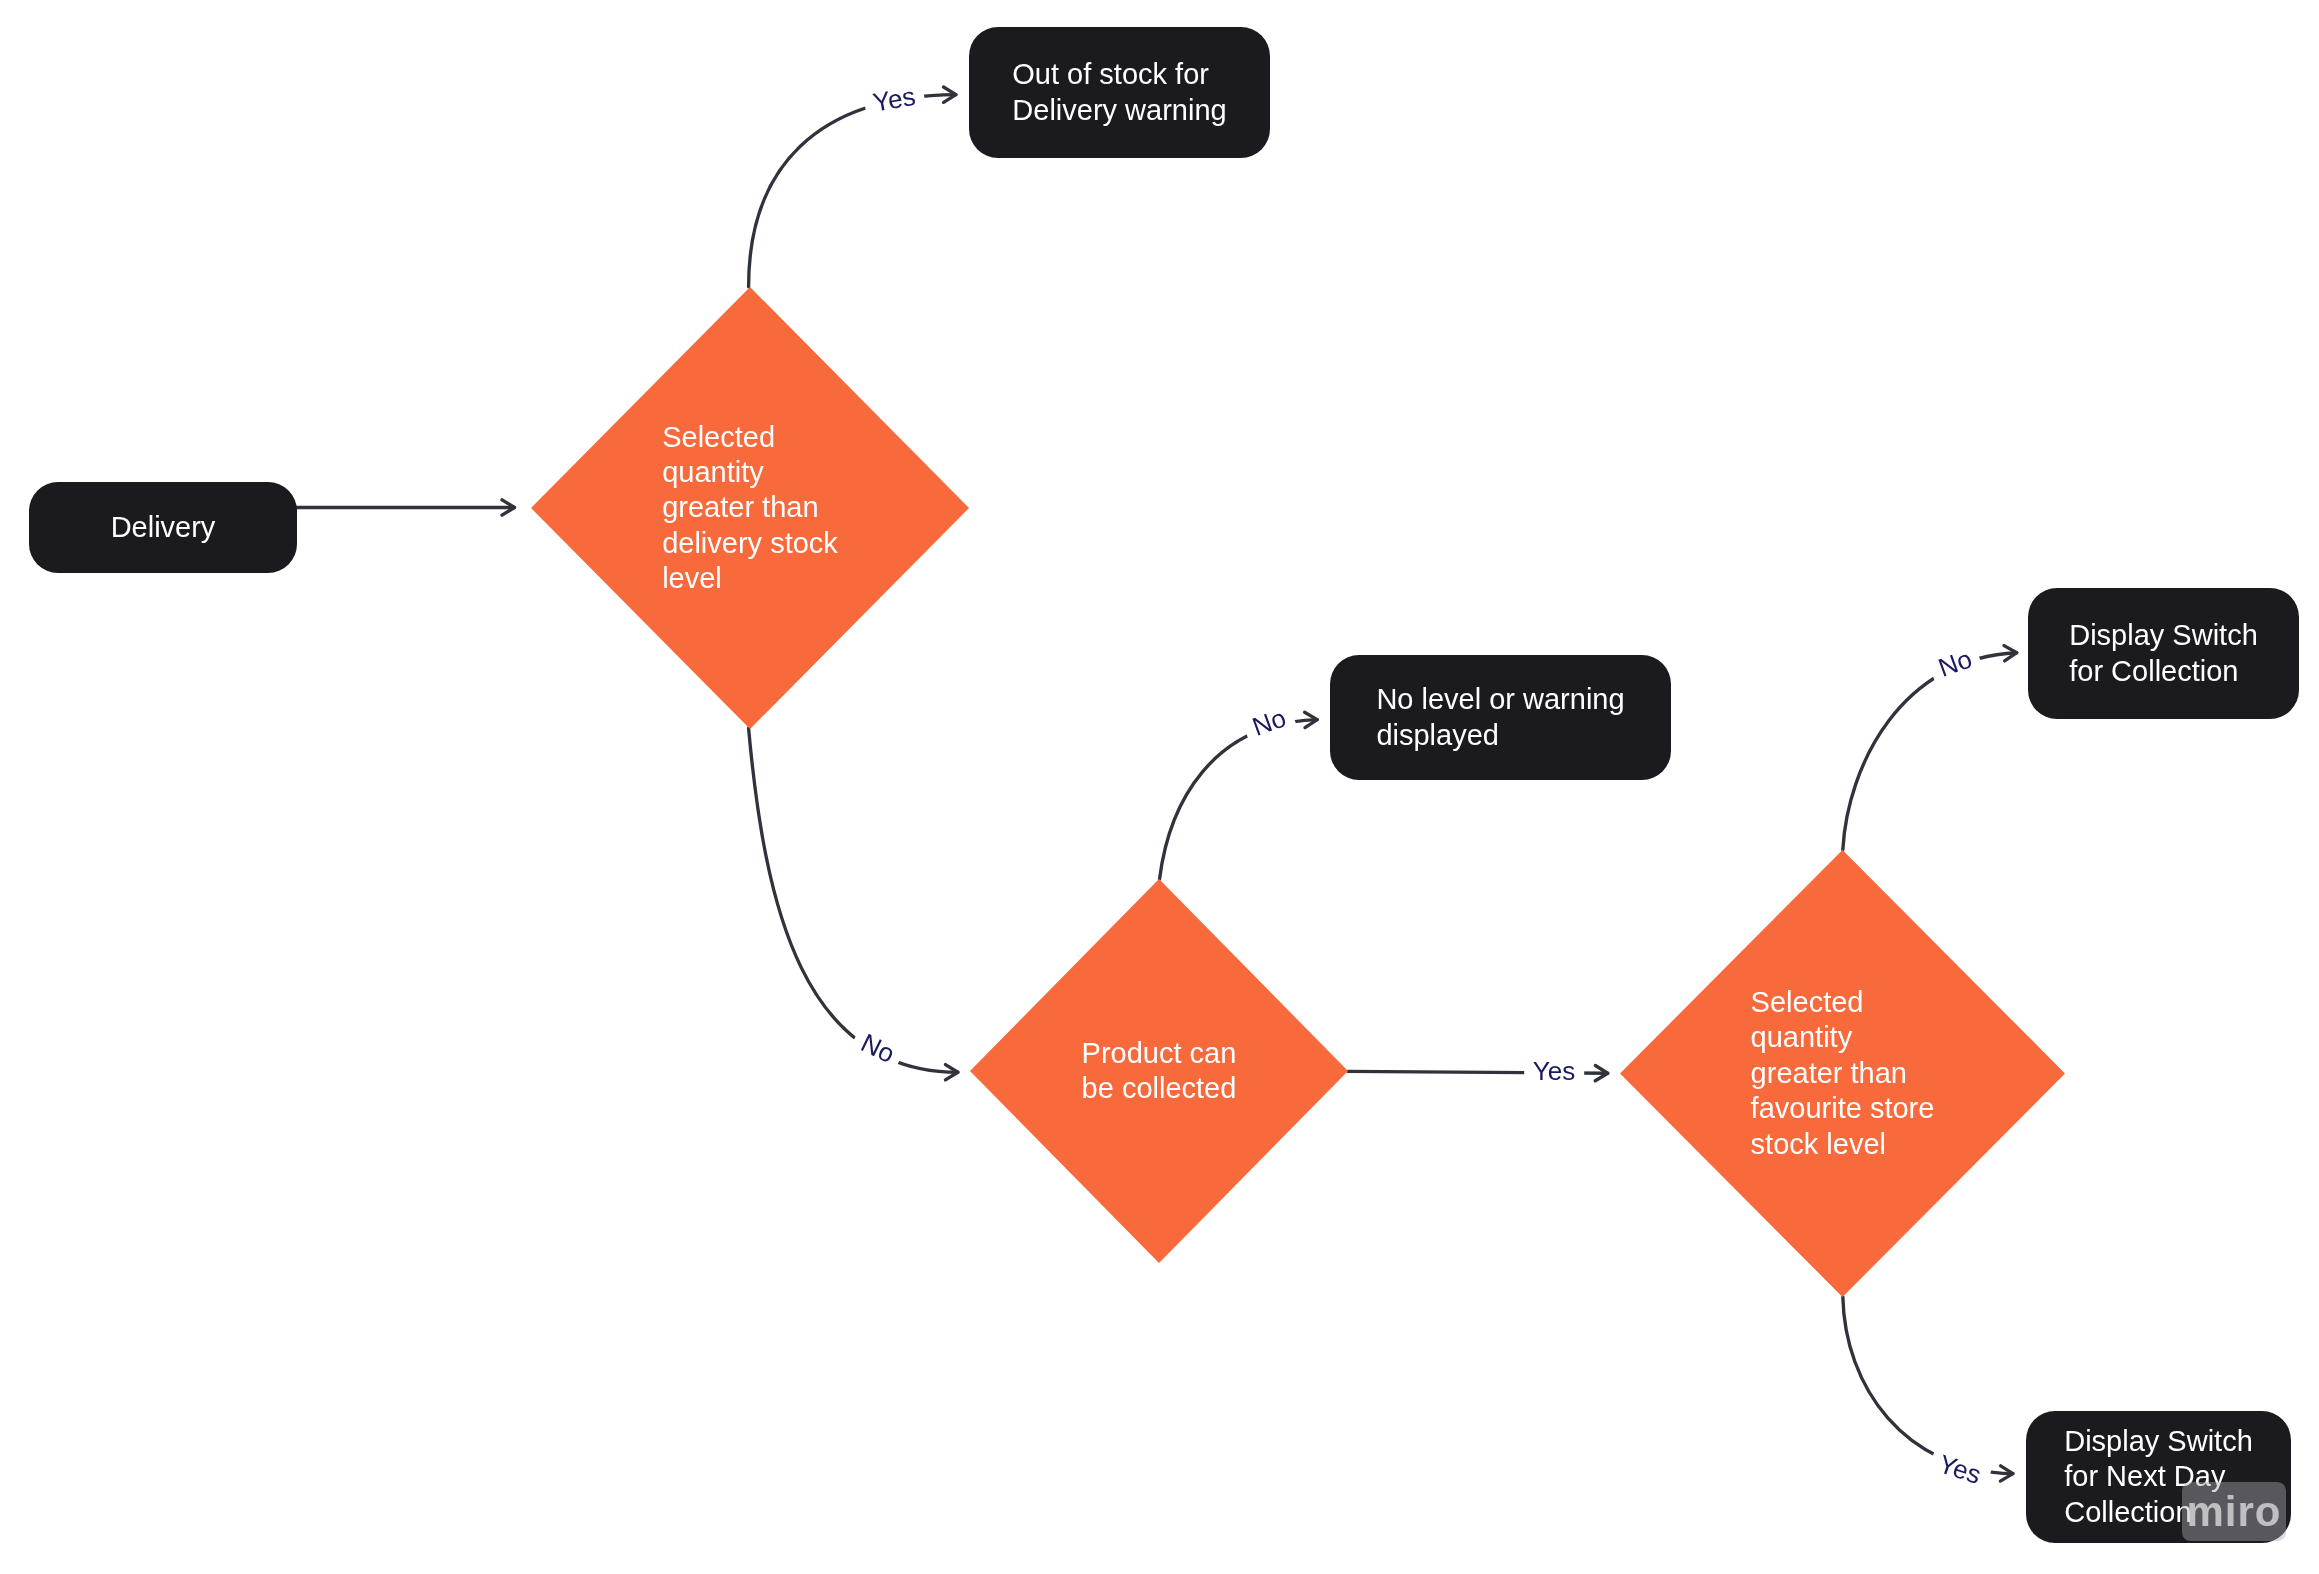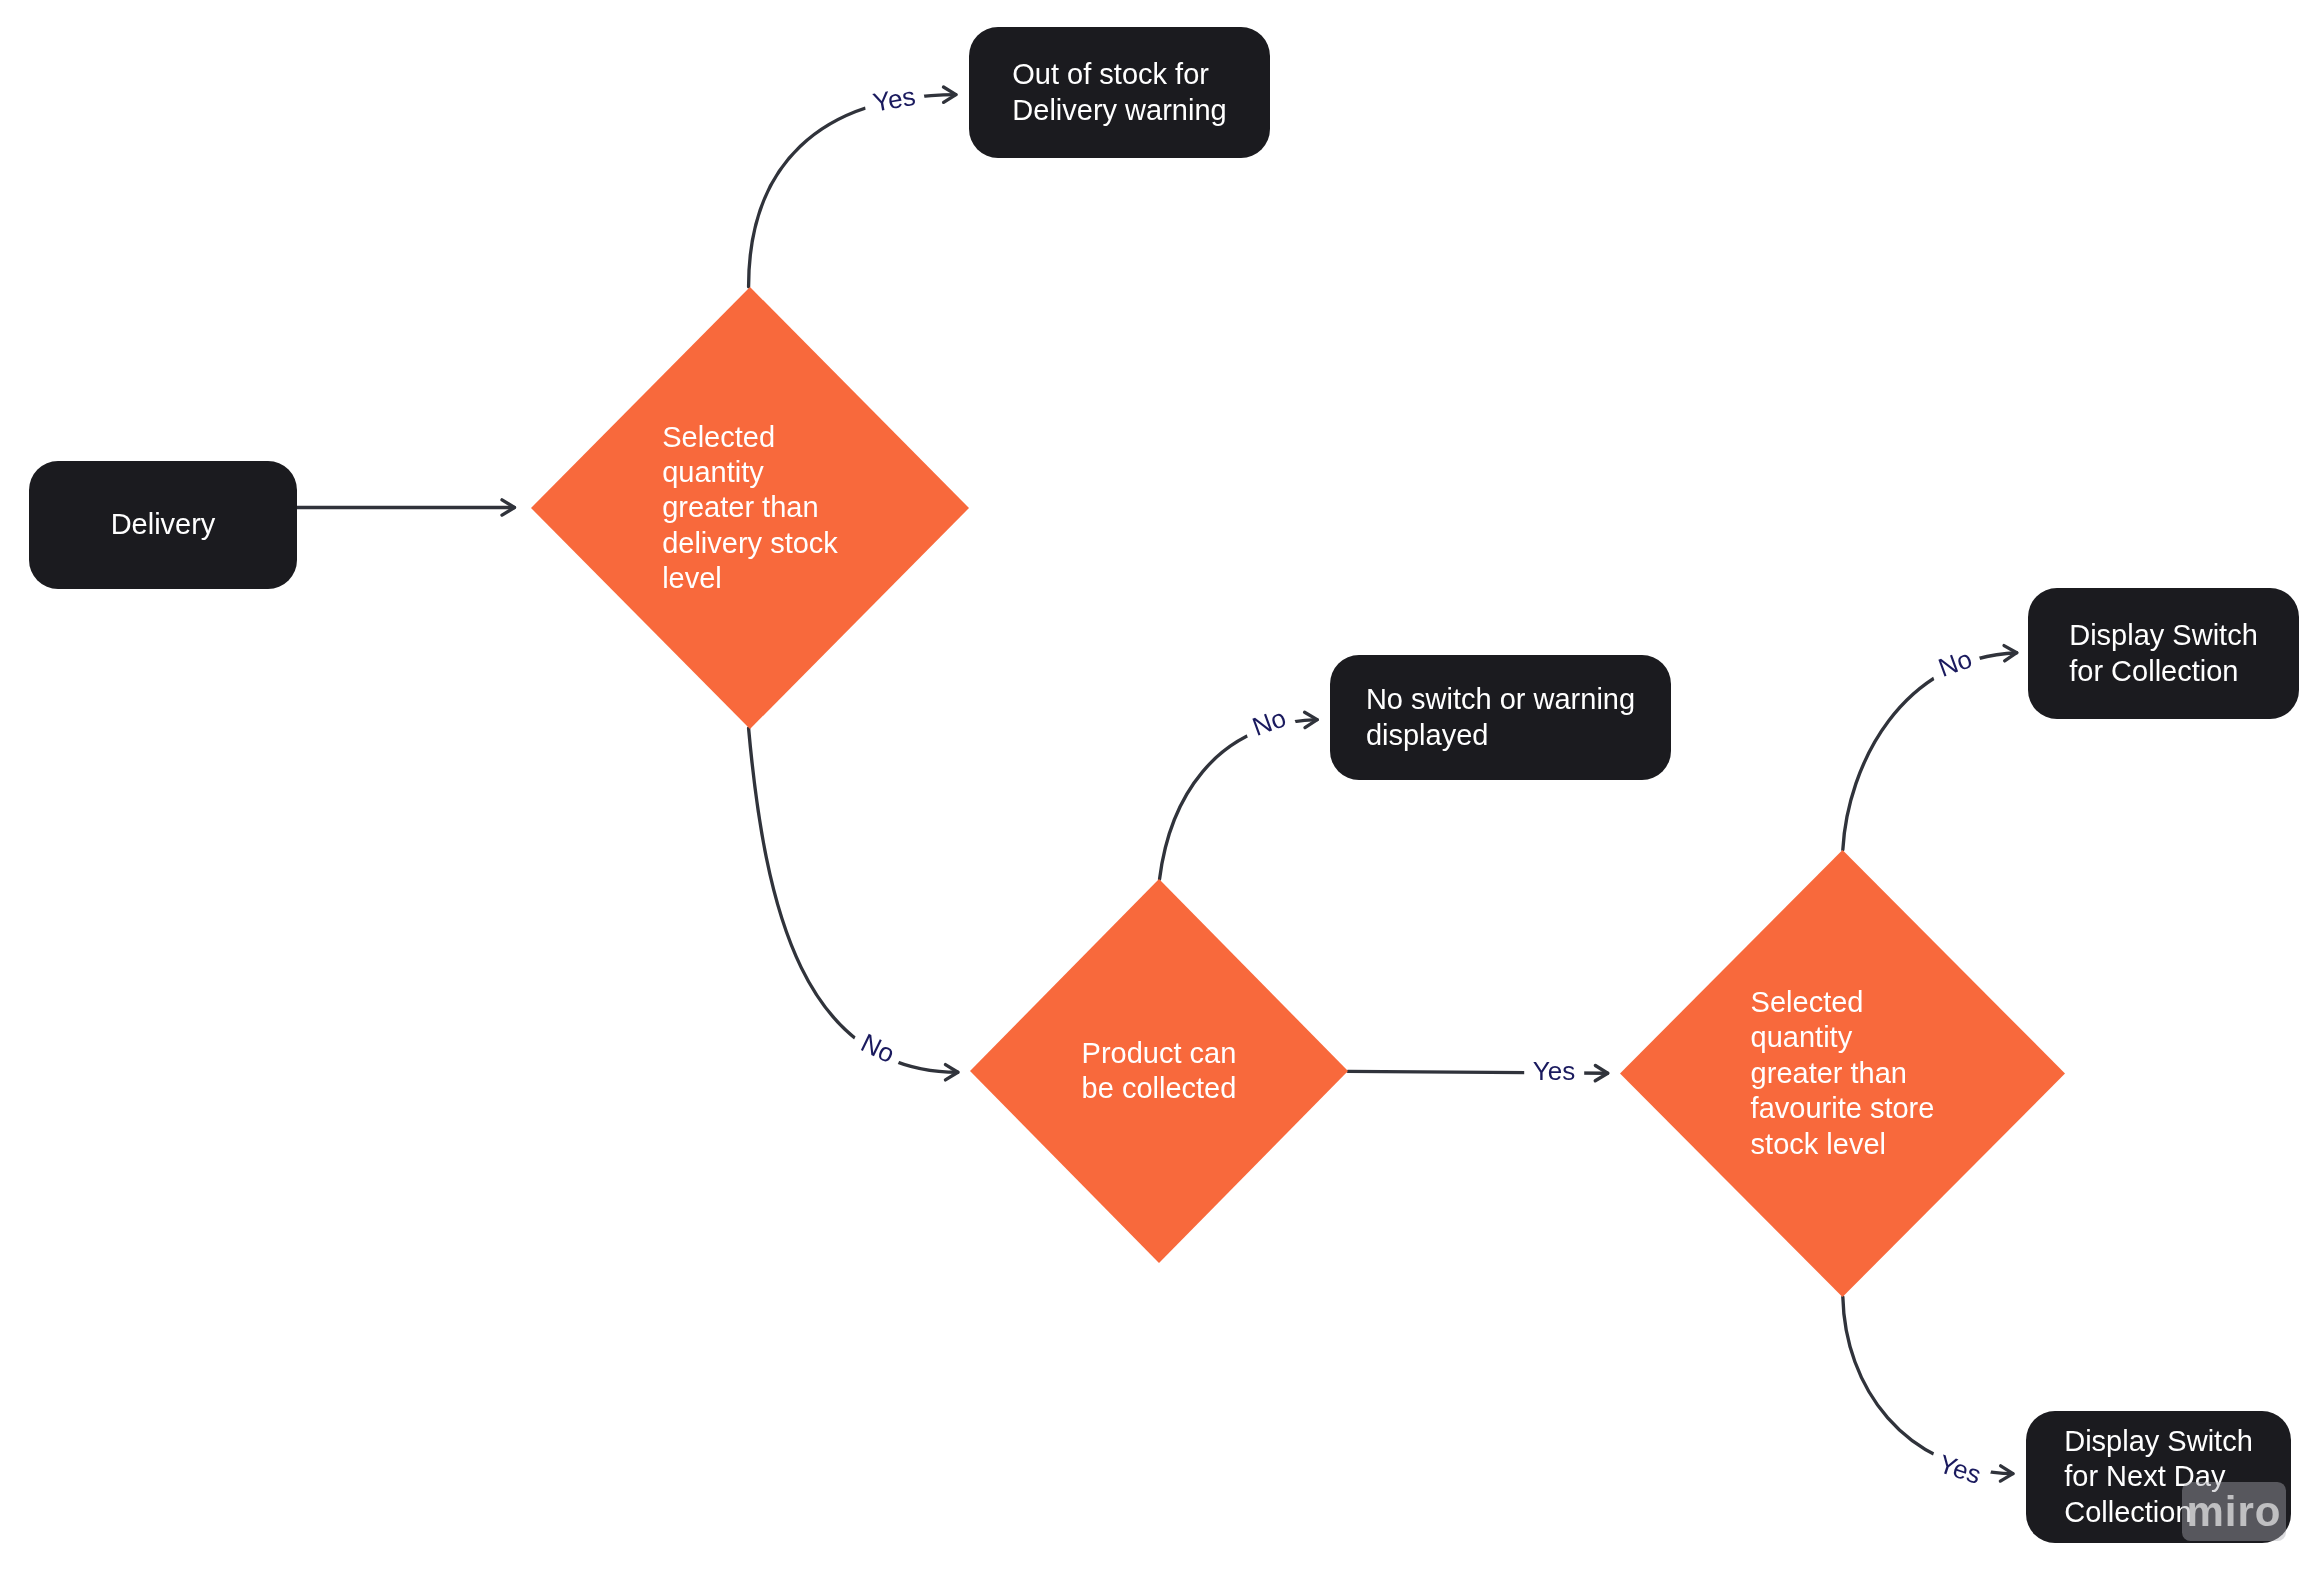--- a/index.html
+++ b/index.html
@@ -82,35 +82,35 @@
     </defs>
     <path class="connector" d="M310,531 L538,531" marker-end="url(#arrow)"></path>
     <path class="connector" d="M783,300 C783,175 855,100 1000,99" marker-end="url(#arrow)"></path>
     <path class="connector" d="M783,762 C800,950 840,1122 1002,1122" marker-end="url(#arrow)"></path>
     <path class="connector" d="M1213,920 C1223,840 1268,756 1378,753" marker-end="url(#arrow)"></path>
     <path class="connector" d="M1410,1121 L1682,1123" marker-end="url(#arrow)"></path>
     <path class="connector" d="M1928,889 C1933,800 1990,688 2110,683" marker-end="url(#arrow)"></path>
     <path class="connector" d="M1928,1357 C1930,1450 1992,1540 2106,1542" marker-end="url(#arrow)"></path>
   </svg>
 
-  <div class="node process" style="left:29px; top:461px; width:268px; height:128px;">Delivery</div>
+  <div class="node process" style="left:29px; top:482px; width:268px; height:91px;">Delivery</div>
 
   <div class="node decision" style="left:531px; top:287px; width:438px; height:442px;">Selected
 quantity
 greater than
 delivery stock
 level</div>
 
   <div class="node process" style="left:969px; top:27px; width:301px; height:131px;">Out of stock for
 Delivery warning</div>
 
   <div class="node decision" style="left:970px; top:879px; width:378px; height:384px;">Product can
 be collected</div>
 
-  <div class="node process" style="left:1330px; top:655px; width:341px; height:125px;">No switch or warning
+  <div class="node process" style="left:1330px; top:655px; width:341px; height:125px;">No level or warning
 displayed</div>
 
   <div class="node decision" style="left:1620px; top:850px; width:445px; height:447px;">Selected
 quantity
 greater than
 favourite store
 stock level</div>
 
   <div class="node process" style="left:2028px; top:588px; width:271px; height:131px;">Display Switch
 for Collection</div>

